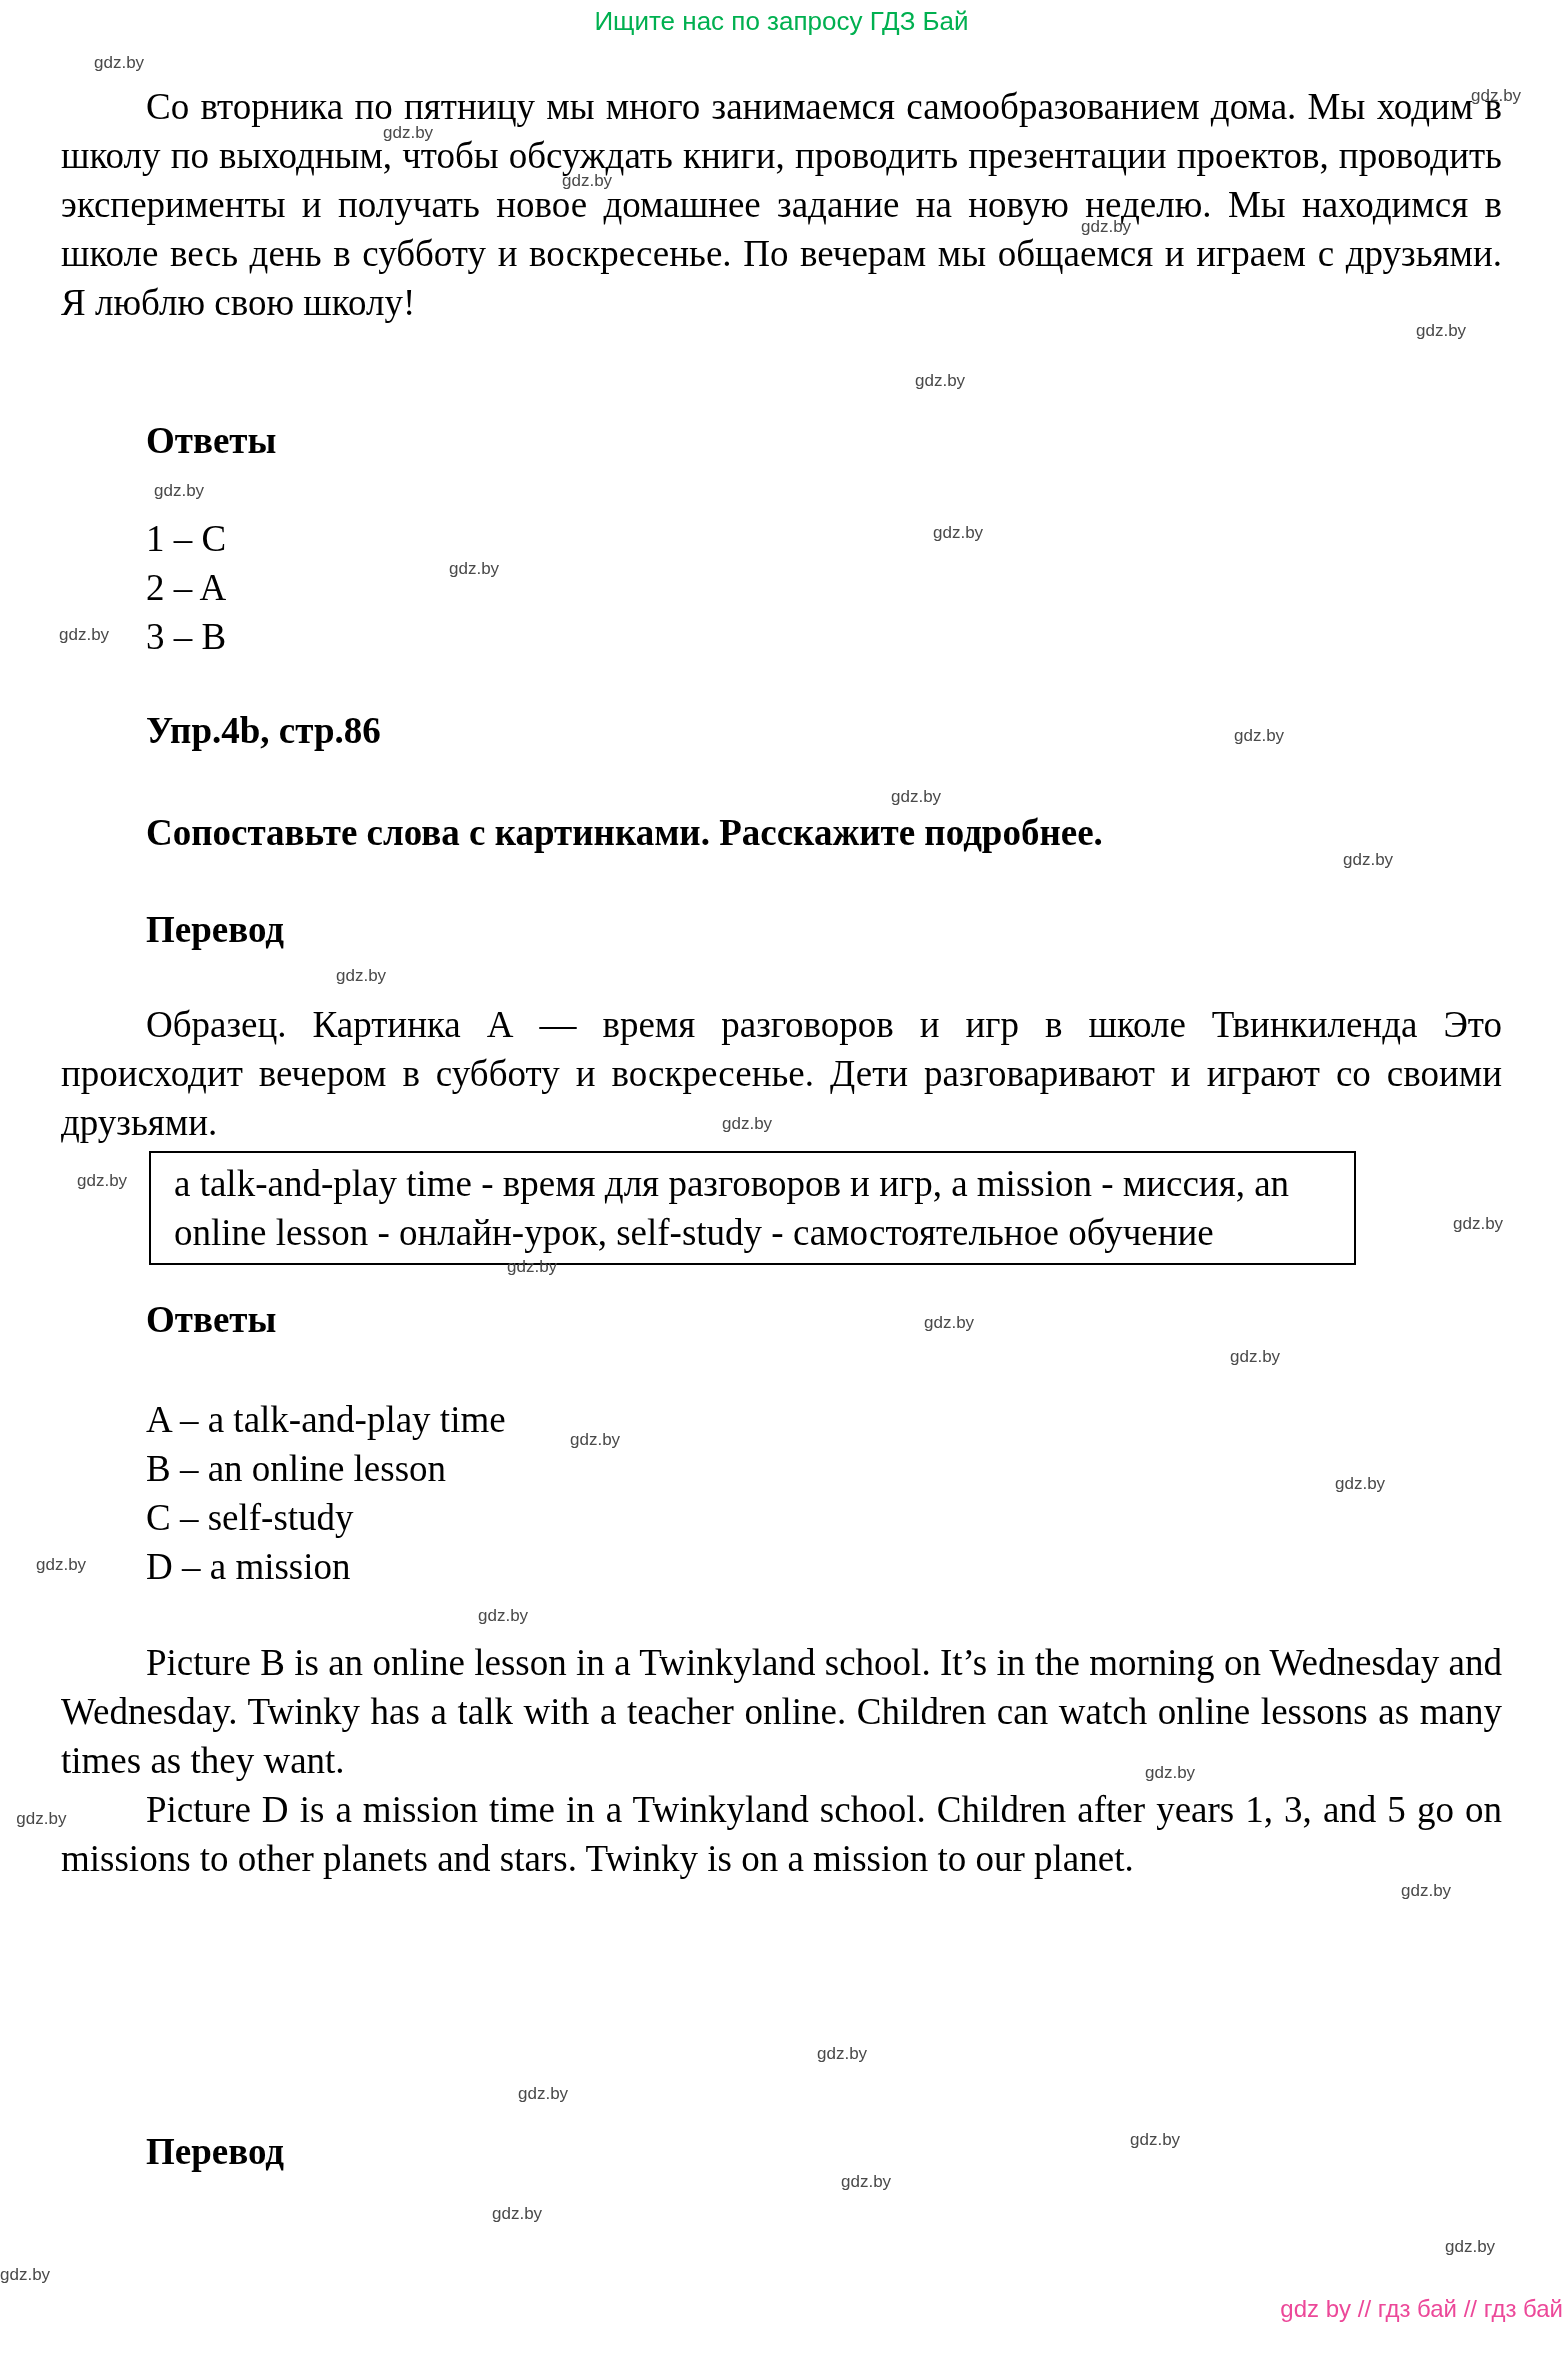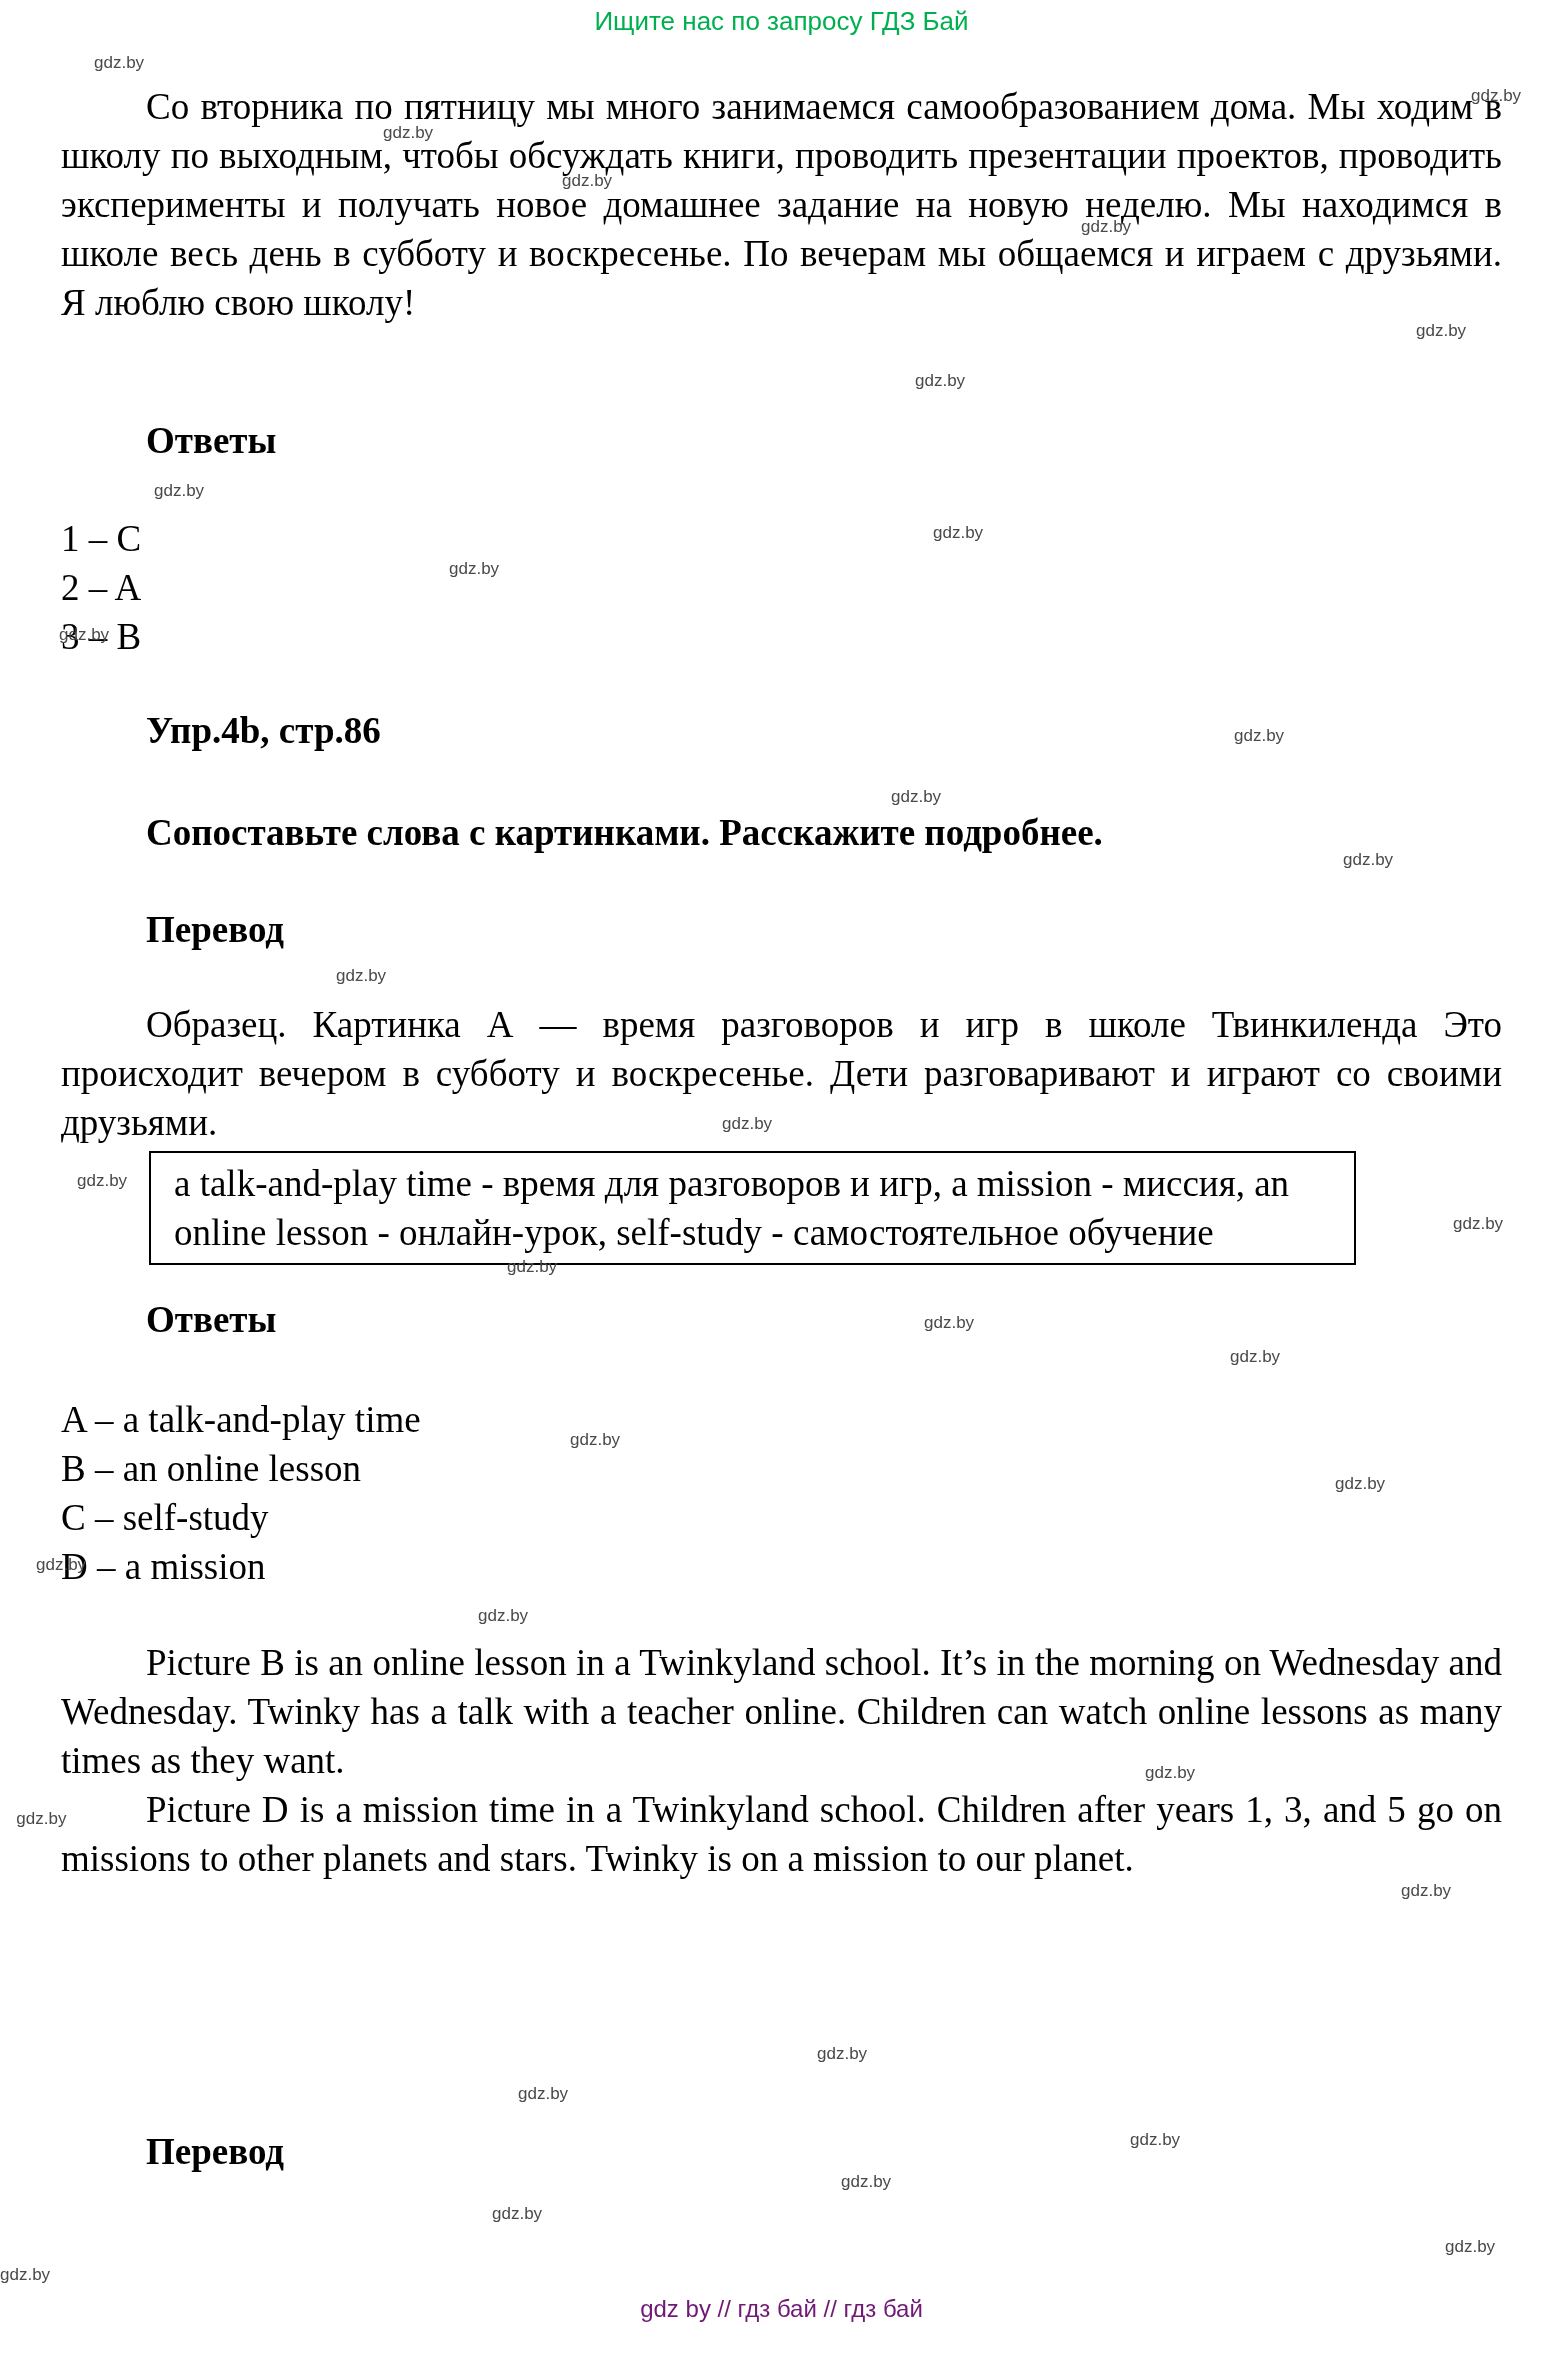--- a/index.html
+++ b/index.html
@@ -34,39 +34,39 @@
   .indent { text-indent: 85px; }
   .heading {
     font-weight: bold;
     margin-left: 85px;
     font-size: 37px;
   }
   .bold-task {
     font-weight: bold;
     margin-left: 85px;
   }
-  .list-item { }
+  .list-item { margin-left: 85px; }
   .vocab-box {
     position: absolute;
     left: 149px;
     width: 1207px;
     border: 2.2px solid #000000;
     padding: 6px 23px;
     text-align: left;
   }
   .translation-line { margin-left: 85px; }
   .footer {
     position: absolute;
     top: 2295px; left: 0;
     width: 100%;
-    text-align: center;
+    text-align: right;
     font-family: "Liberation Sans", sans-serif;
     font-size: 24px;
     line-height: 28px;
-    color: #701a75;
+    color: #ec4899;
   }
   .wm-layer { position: absolute; inset: 0; pointer-events: none; }
   .wm {
     position: absolute;
     font-family: "Liberation Sans", sans-serif;
     font-size: 17px;
     line-height: 19.3px;
     color: #4a4a4a;
     white-space: nowrap;
   }

